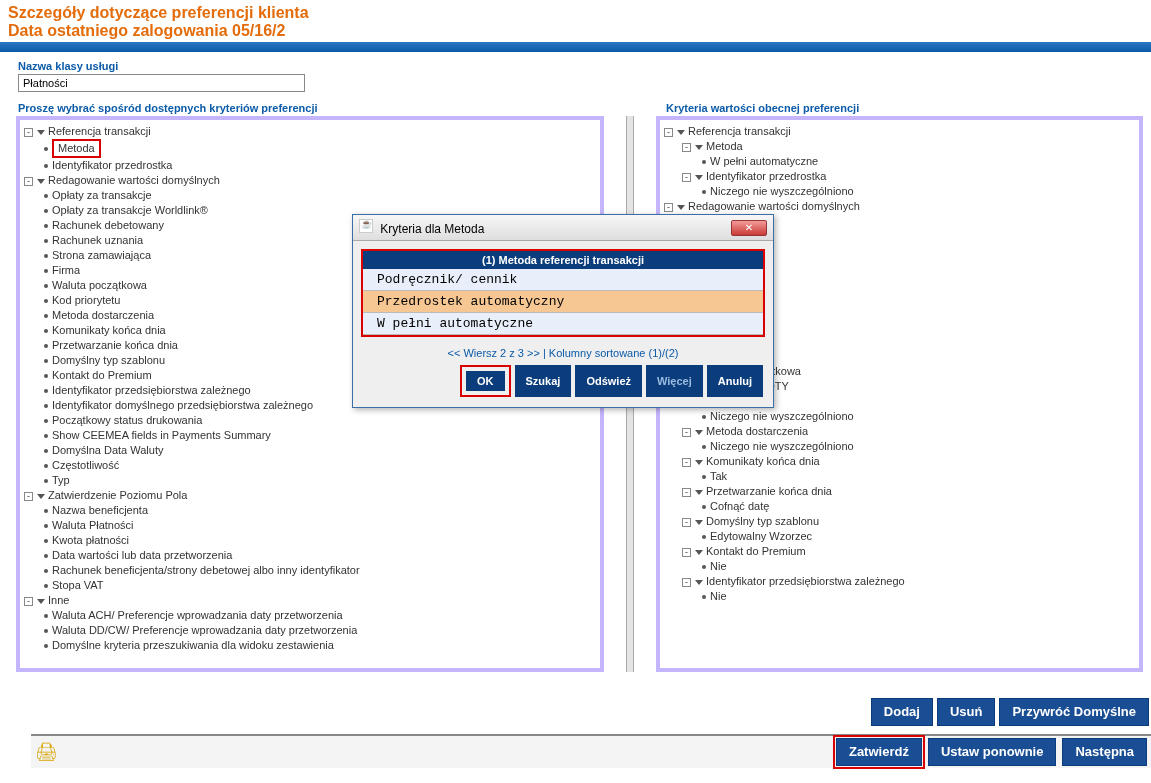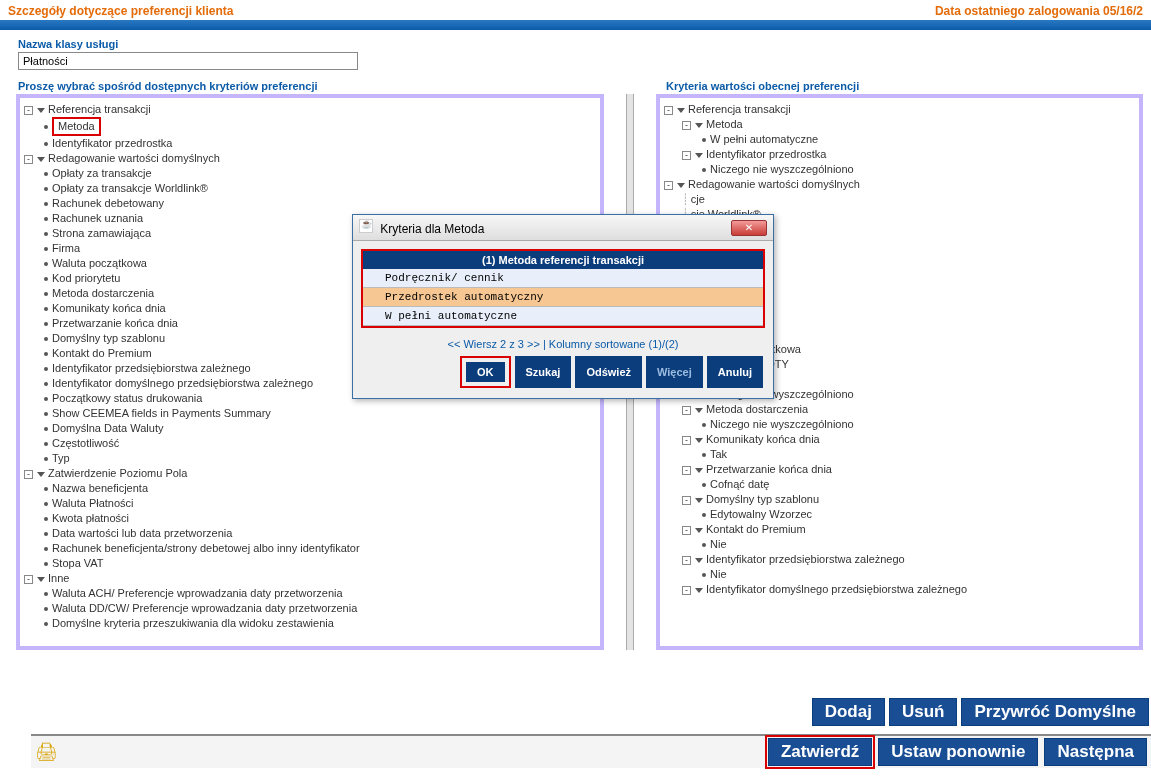--- a/index.html
+++ b/index.html
@@ -11,37 +11,38 @@
     height: 783px;
     overflow: hidden;
     position: relative;
   }
   .header-row {
     display: flex;
     justify-content: space-between;
     padding: 4px 8px 2px 8px;
     color: #e46c0a;
     font-weight: bold;
-    font-size: 12px;
+    font-size: 16px;
+    flex-direction: column;
   }
   .blue-bar {
     height: 10px;
     background: linear-gradient(to bottom, #2a78c2, #0b5ba8);
     margin-bottom: 4px;
   }
   .form-label {
     color: #0b5ba8;
     font-weight: bold;
     padding: 4px 10px 0 18px;
   }
   .form-input {
     margin: 2px 0 8px 18px;
     border: 1px solid #888;
     background: #fff;
-    width: 340px;
+    width: 287px;
     padding: 2px 4px;
     font-family: inherit;
     font-size: 11px;
   }
   .columns {
     display: flex;
     gap: 20px;
     padding: 0 6px;
     height: 572px;
   }
@@ -169,24 +170,24 @@
   }
   .dialog-subheader {
     background: #0b3d7c;
     color: #fff;
     text-align: center;
     padding: 3px;
     font-weight: bold;
     font-size: 11px;
   }
   .dialog-row {
-    padding: 3px 22px;
+    padding: 3px 14px;
     border-bottom: 1px solid #bbb;
     font-family: "Courier New", monospace;
-    font-size: 11px;
+    font-size: 13px;
     background: #e8effa;
   }
   .dialog-row.sel { background: #f6c793; }
   .dialog-footer-row {
     text-align: center;
     color: #0b5ba8;
     font-size: 11px;
     padding: 2px 0 6px 0;
   }
   .dialog-buttons {
@@ -231,21 +232,21 @@
     justify-content: space-between;
     align-items: center;
     padding: 0 4px;
     margin-left: 31px;
   }
   .big-btn {
     background: #1a4e94;
     color: #fff;
     border: 1px solid #0b3d7c;
     padding: 6px 12px;
-    font-size: 17px;
+    font-size: 13px;
     font-weight: bold;
     cursor: pointer;
     text-align: center;
     line-height: 14px;
   }
   .big-btn.red-outline {
     outline: 2px solid #d80000;
     outline-offset: 1px;
   }
   .printer-icon {
@@ -348,21 +349,20 @@
         <div class="tree-node lvl1"><span class="expander">-</span><span class="arrow-down"></span><span>Komunikaty końca dnia</span></div>
         <div class="tree-node lvl2"><span class="bullet"></span><span>Tak</span></div>
         <div class="tree-node lvl1"><span class="expander">-</span><span class="arrow-down"></span><span>Przetwarzanie końca dnia</span></div>
         <div class="tree-node lvl2"><span class="bullet"></span><span>Cofnąć datę</span></div>
         <div class="tree-node lvl1"><span class="expander">-</span><span class="arrow-down"></span><span>Domyślny typ szablonu</span></div>
         <div class="tree-node lvl2"><span class="bullet"></span><span>Edytowalny Wzorzec</span></div>
         <div class="tree-node lvl1"><span class="expander">-</span><span class="arrow-down"></span><span>Kontakt do Premium</span></div>
         <div class="tree-node lvl2"><span class="bullet"></span><span>Nie</span></div>
         <div class="tree-node lvl1"><span class="expander">-</span><span class="arrow-down"></span><span>Identyfikator przedsiębiorstwa zależnego</span></div>
         <div class="tree-node lvl2"><span class="bullet"></span><span>Nie</span></div>
-        <div class="tree-node lvl1"><span class="expander">-</span><span class="arrow-down"></span><span>Identyfikator domyślnego przedsiębiorstwa zależnego</span></div>
       </div>
   </div>
 </div>
 
 
 <div class="dialog-backdrop">
   <div class="dialog-title">
     <span>
       <span class="java-icon"></span>
       <span>Kryteria dla Metoda</span>

